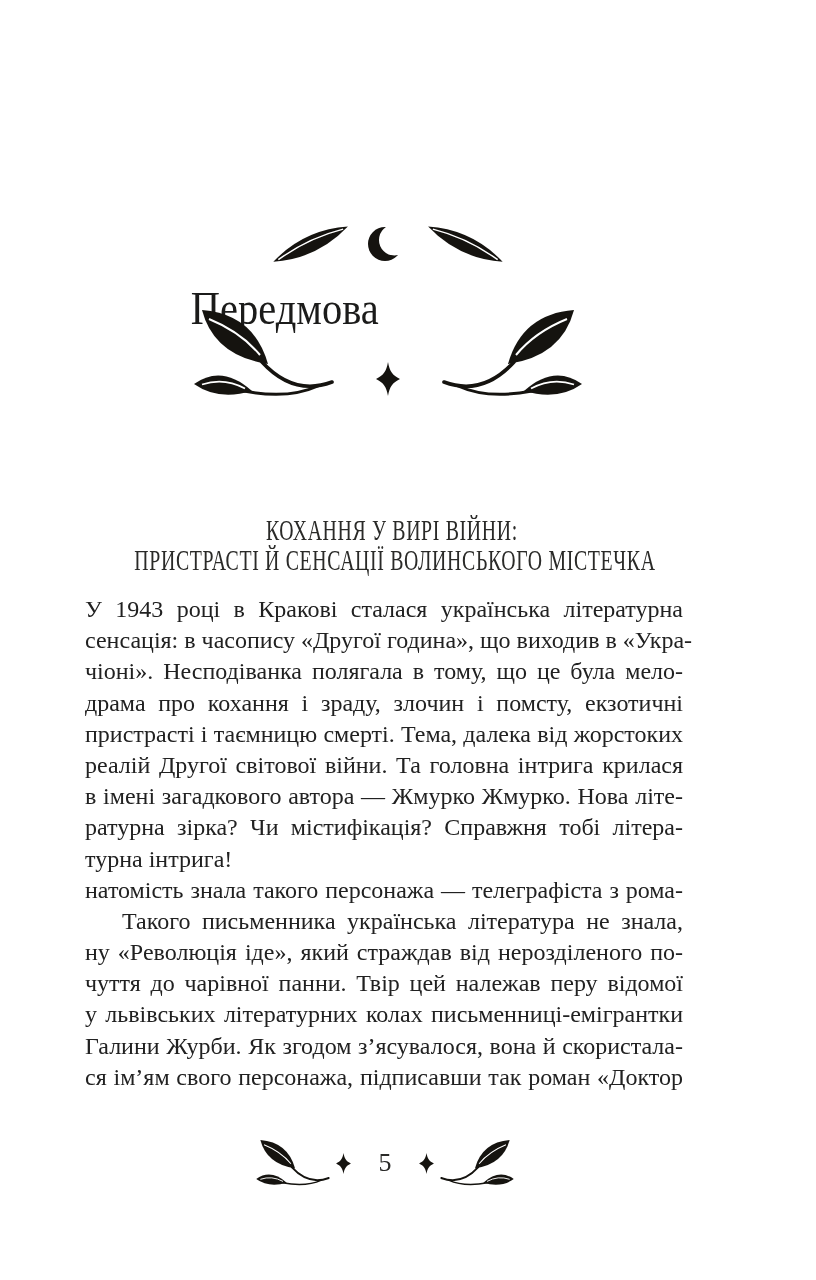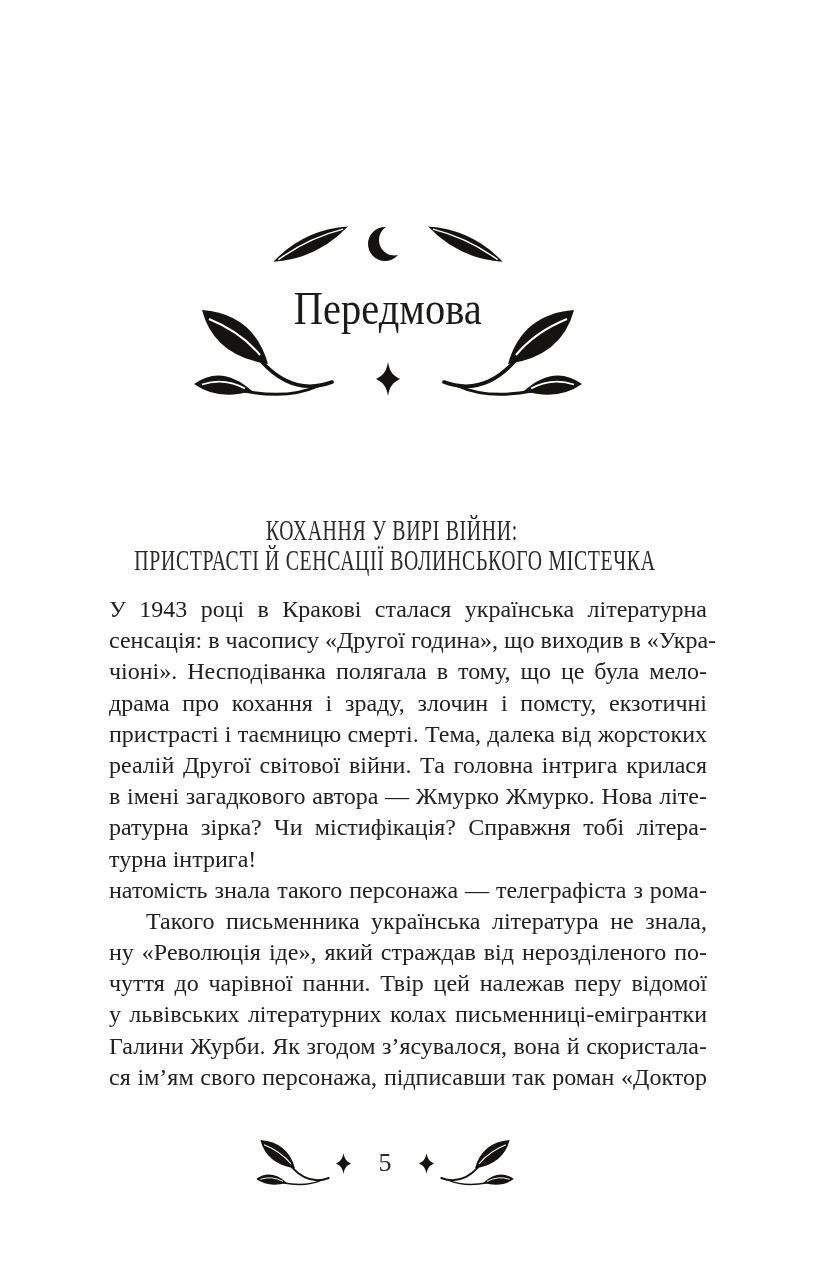--- a/index.html
+++ b/index.html
@@ -32,21 +32,20 @@
   .leaf-tr { left: 244px; top: 12px; width: 86px; height: 22px; transform: rotate(24deg) scaleX(-1); }
   .crescent { left: 190px; top: 2px; width: 40px; height: 40px; }
   .sprig-bl { left: 16px;  top: 84px; width: 140px; height: 95px; }
   .sprig-br { left: 264px; top: 84px; width: 140px; height: 95px; transform: scaleX(-1); }
   .star-big { left: 198px; top: 140px; width: 24px; height: 34px; }
 
   .chapter-title {
     position: absolute;
     left: 0; top: 62px;
     width: 420px;
-    text-align: center;
     font-size: 46px;
     line-height: 50px;
     color: #1b1b1a;
     white-space: nowrap;
   }
   .chapter-title .squeeze {
     display: inline-block;
     transform: scaleX(0.88);
     transform-origin: 50% 50%;
   }
@@ -72,21 +71,20 @@
     transform-origin: 50% 50%;
   }
 
   
   .body-text {
     position: absolute;
     left: 85px; top: 594px;
     width: 598px;
     font-size: 24px;
     color: #212121;
-    margin-left: 24px;
   }
   .body-text .line {
     line-height: 31.2px;
     height: 31.2px;
     text-align: justify;
     text-align-last: justify;
     white-space: nowrap;
     overflow: visible;
   }
   .body-text .line.no-justify { text-align-last: left; }

